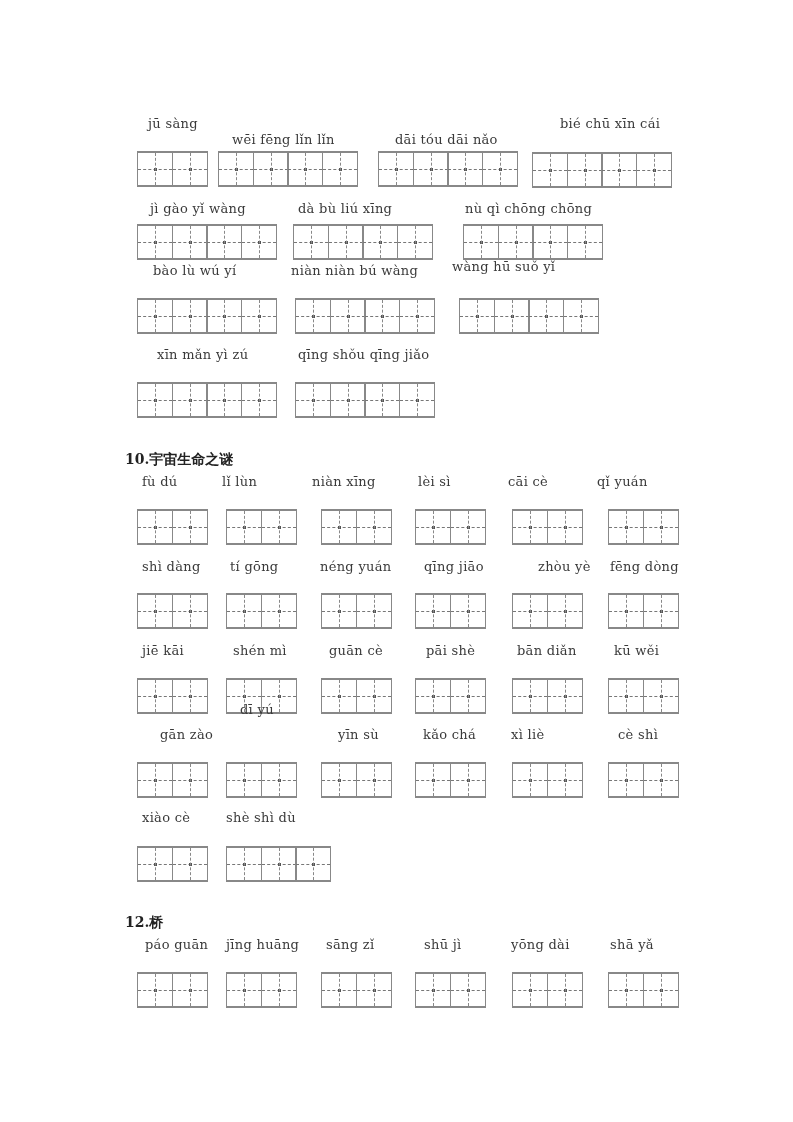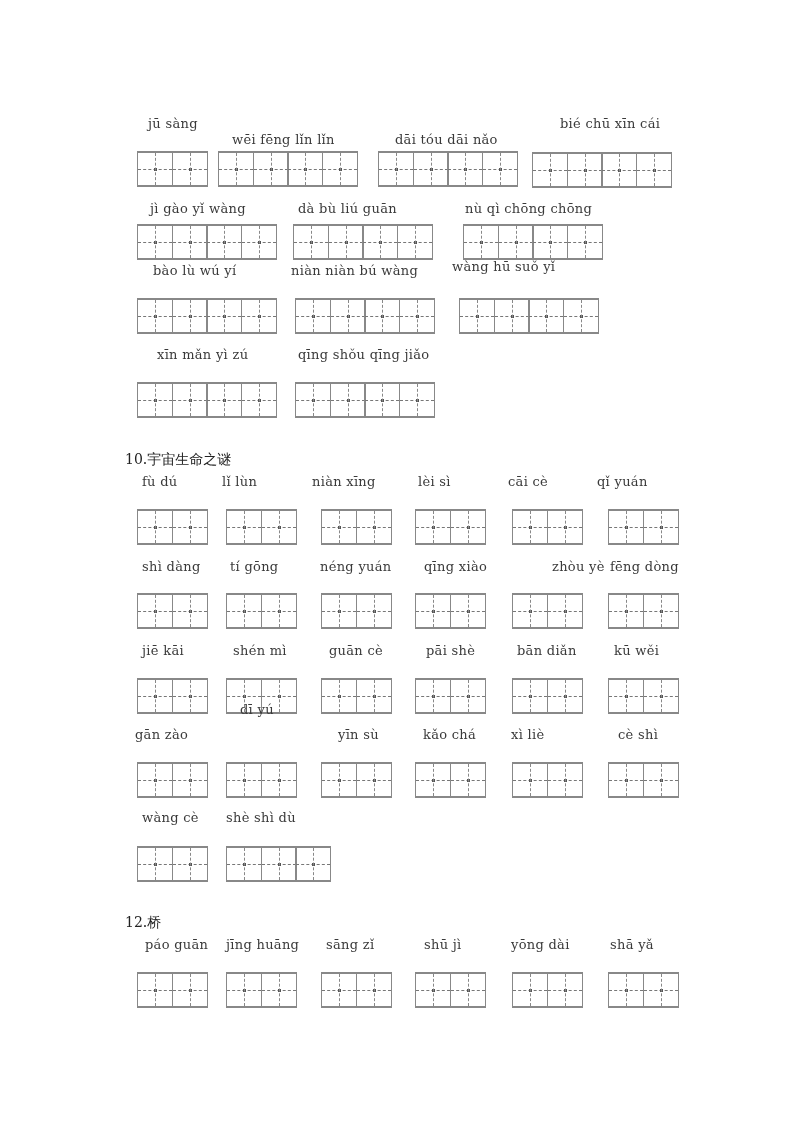--- a/index.html
+++ b/index.html
@@ -1,19 +1,19 @@
 <!DOCTYPE html>
 <html><head>
 <meta charset="utf-8">
 <style>
   html, body { margin: 0; padding: 0; background: #ffffff; }
   body { width: 793px; height: 1122px; position: relative; overflow: hidden;
          font-family: "DejaVu Serif", "Liberation Serif", serif; color: #333; }
   .py { position: absolute; font-size: 13px; letter-spacing: 0.3px; color: #3a3a3a; white-space: nowrap; }
-  .title { position: absolute; font-size: 14px; font-weight: normal; color: #222; white-space: nowrap; }
+  .title { position: absolute; font-size: 14px; font-weight: bold; color: #222; white-space: nowrap; }
   .grp { position: absolute; display: flex; }
   .cell { position: relative; width: 36px; height: 36px; border: 2px solid #888;
           border-left-width: 1.5px; border-right-width: 1.5px; box-sizing: border-box; margin-right: -1.5px; }
   .cell::before { content: ""; position: absolute; left: 0; right: 0; top: 50%; border-top: 1px dashed #777; }
   .cell::after { content: ""; position: absolute; top: 0; bottom: 0; left: 50%; border-left: 1px dashed #888; }
   .cell .dot { position: absolute; left: 50%; top: 50%; width: 3px; height: 3px; margin: -1.5px 0 0 -1px; background: #555; }
 </style>
 </head>
 <body>
 
@@ -68,21 +68,21 @@
       </div>
       <div class="cell">
         <i class="dot"></i>
       </div>
       <div class="cell">
         <i class="dot"></i>
       </div>
     </div>
 
   <span class="py" style="left:150px;top:201px">jì gào yǐ wàng</span>
-  <span class="py" style="left:298px;top:201px">dà bù liú guān</span>
+  <span class="py" style="left:298px;top:201px">dà bù liú xīng</span>
   <span class="py" style="left:465px;top:201px">nù qì chōng chōng</span>
   <div class="grp" style="left:137px;top:224px">
       <div class="cell">
         <i class="dot"></i>
       </div>
       <div class="cell">
         <i class="dot"></i>
       </div>
       <div class="cell">
         <i class="dot"></i>
@@ -252,22 +252,22 @@
         <i class="dot"></i>
       </div>
       <div class="cell">
         <i class="dot"></i>
       </div>
     </div>
 
   <span class="py" style="left:142px;top:559px">shì dàng</span>
   <span class="py" style="left:230px;top:559px">tí gōng</span>
   <span class="py" style="left:320px;top:559px">néng yuán</span>
-  <span class="py" style="left:424px;top:559px">qīng xiào</span>
-  <span class="py" style="left:552px;top:559px">zhòu yè</span>
+  <span class="py" style="left:424px;top:559px">qīng jiāo</span>
+  <span class="py" style="left:538px;top:559px">zhòu yè</span>
   <span class="py" style="left:610px;top:559px">fēng dòng</span>
   <div class="grp" style="left:137px;top:593px">
       <div class="cell">
         <i class="dot"></i>
       </div>
       <div class="cell">
         <i class="dot"></i>
       </div>
     </div>
   <div class="grp" style="left:226px;top:593px">
@@ -359,21 +359,21 @@
     </div>
   <div class="grp" style="left:608px;top:678px">
       <div class="cell">
         <i class="dot"></i>
       </div>
       <div class="cell">
         <i class="dot"></i>
       </div>
     </div>
 
-  <span class="py" style="left:135px;top:727px">gān zào</span>
+  <span class="py" style="left:160px;top:727px">gān zào</span>
   <span class="py" style="left:240px;top:702px">dī yú</span>
   <span class="py" style="left:338px;top:727px">yīn sù</span>
   <span class="py" style="left:423px;top:727px">kǎo chá</span>
   <span class="py" style="left:511px;top:727px">xì liè</span>
   <span class="py" style="left:618px;top:727px">cè shì</span>
   <div class="grp" style="left:137px;top:762px">
       <div class="cell">
         <i class="dot"></i>
       </div>
       <div class="cell">
@@ -414,21 +414,21 @@
     </div>
   <div class="grp" style="left:608px;top:762px">
       <div class="cell">
         <i class="dot"></i>
       </div>
       <div class="cell">
         <i class="dot"></i>
       </div>
     </div>
 
-  <span class="py" style="left:142px;top:810px">wàng cè</span>
+  <span class="py" style="left:142px;top:810px">xiào cè</span>
   <span class="py" style="left:226px;top:810px">shè shì dù</span>
   <div class="grp" style="left:137px;top:846px">
       <div class="cell">
         <i class="dot"></i>
       </div>
       <div class="cell">
         <i class="dot"></i>
       </div>
     </div>
   <div class="grp" style="left:226px;top:846px">

